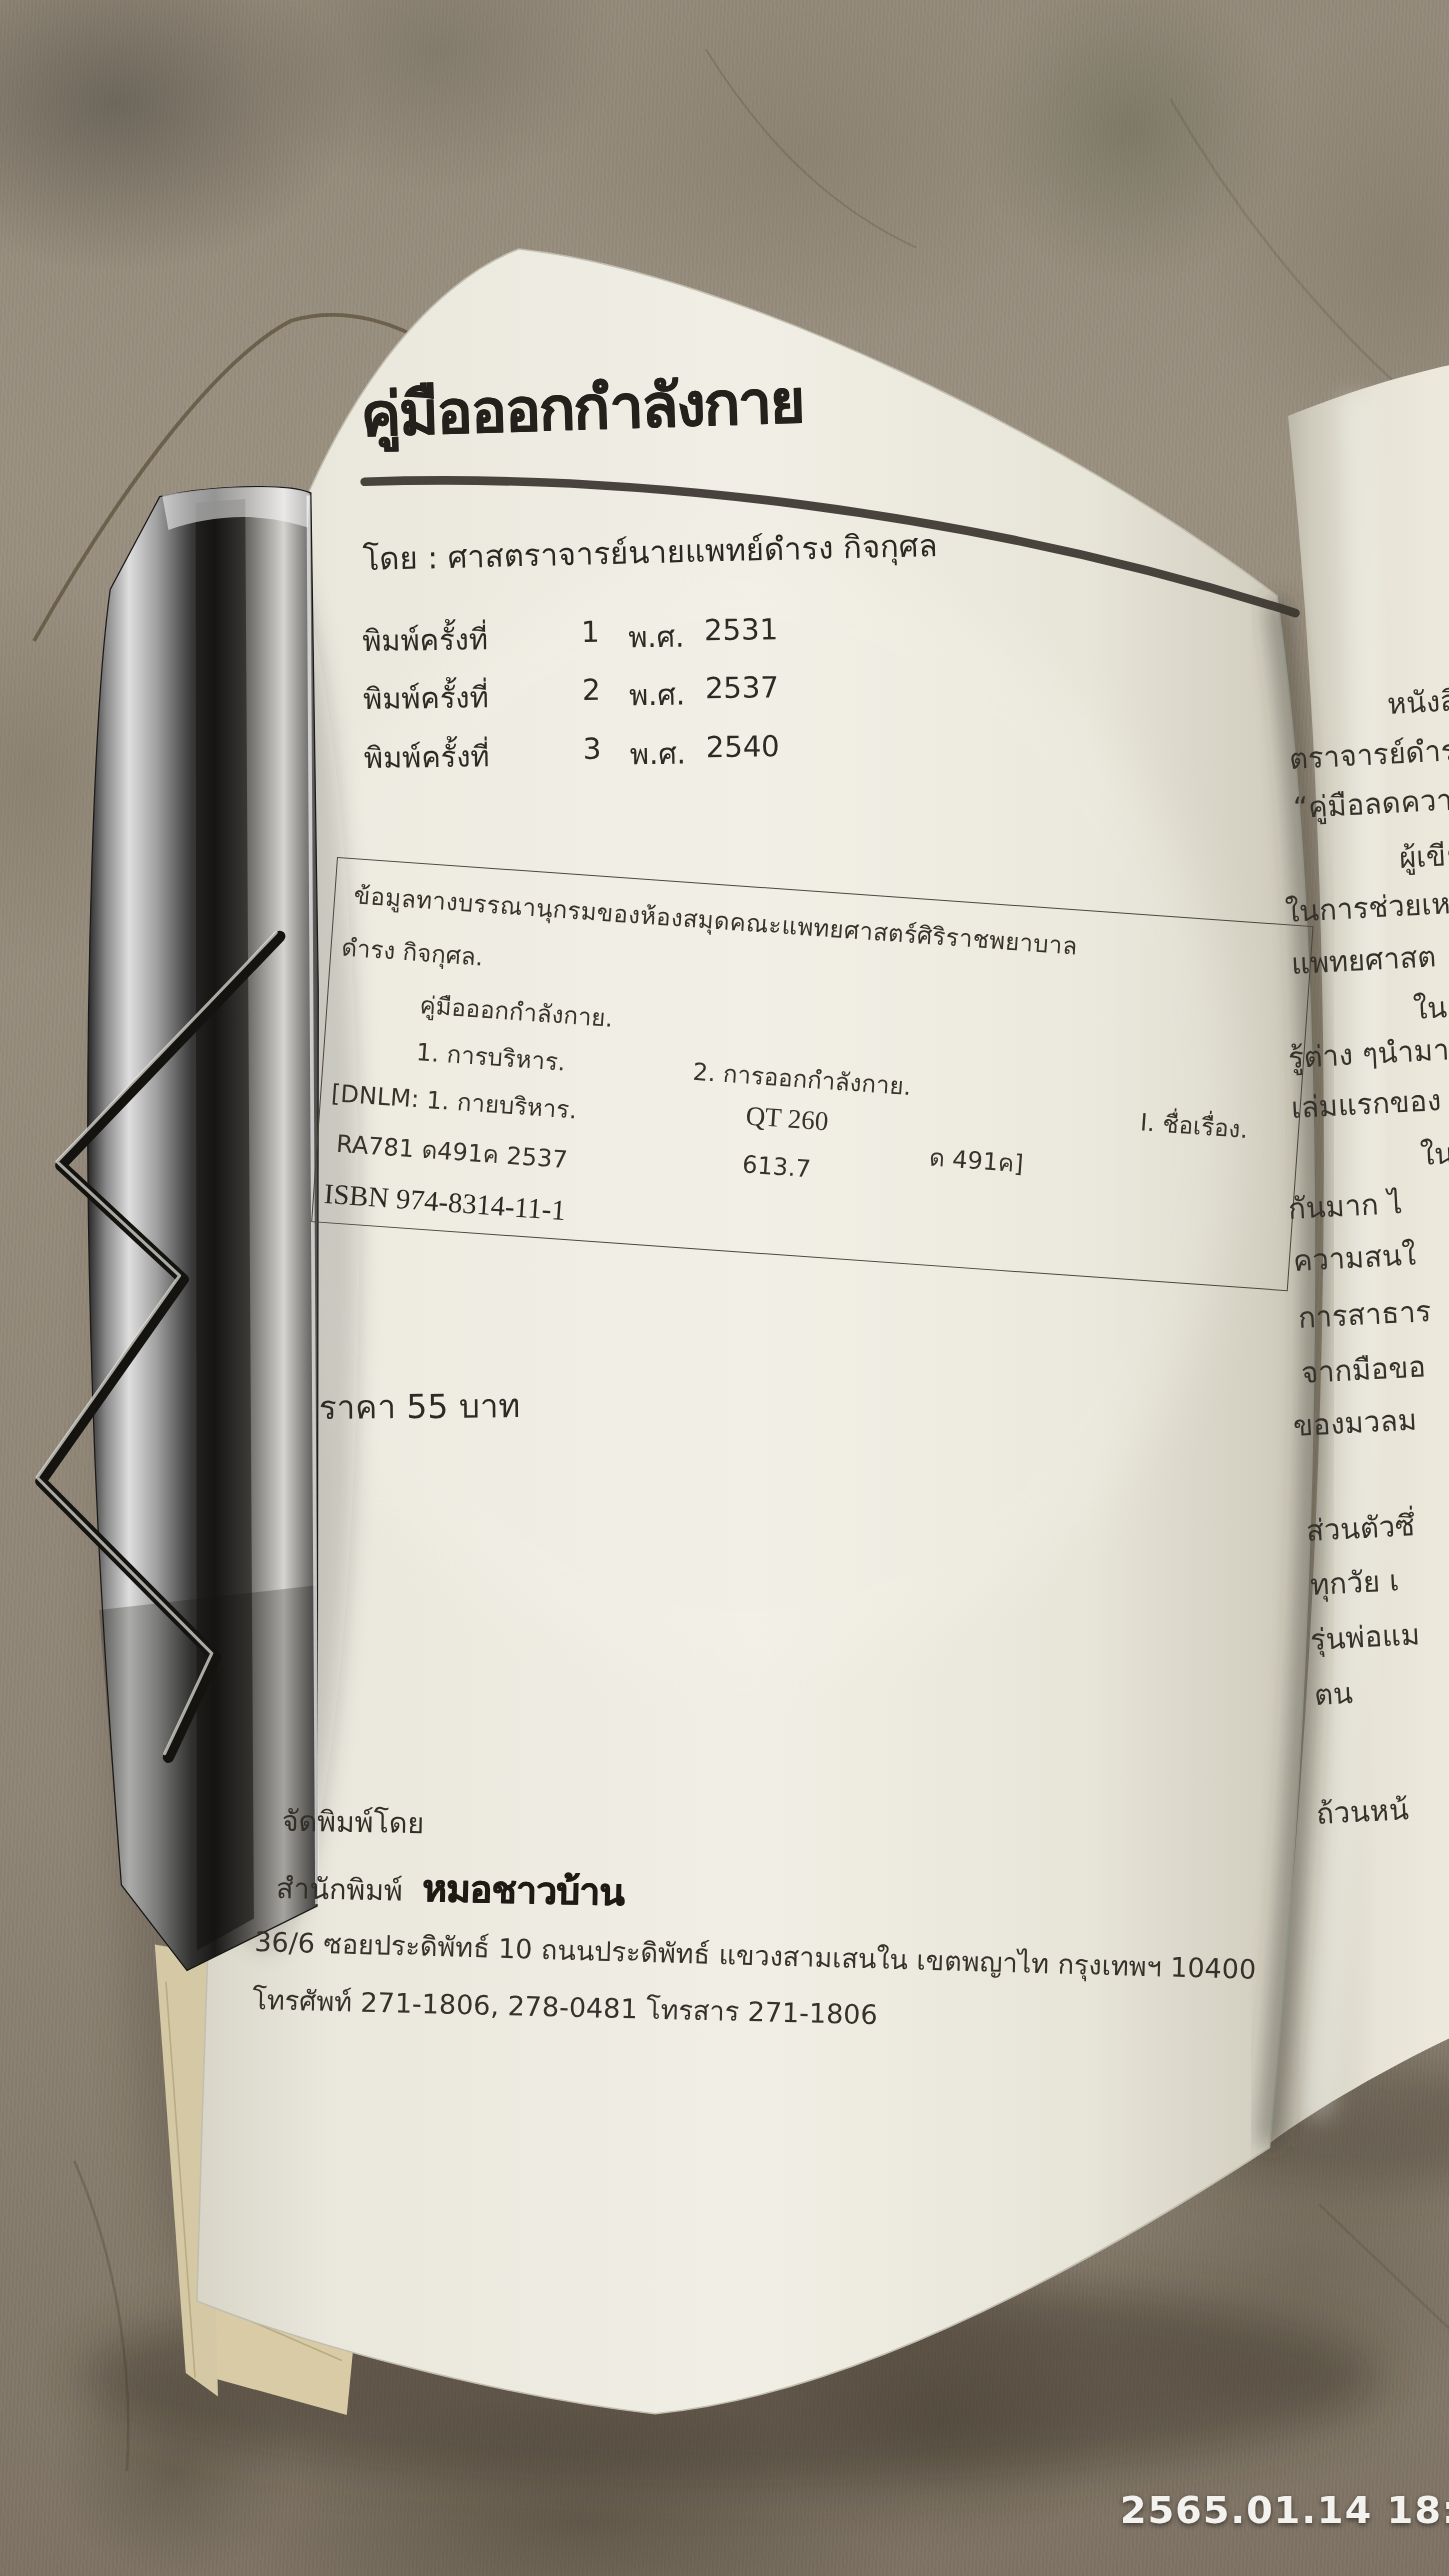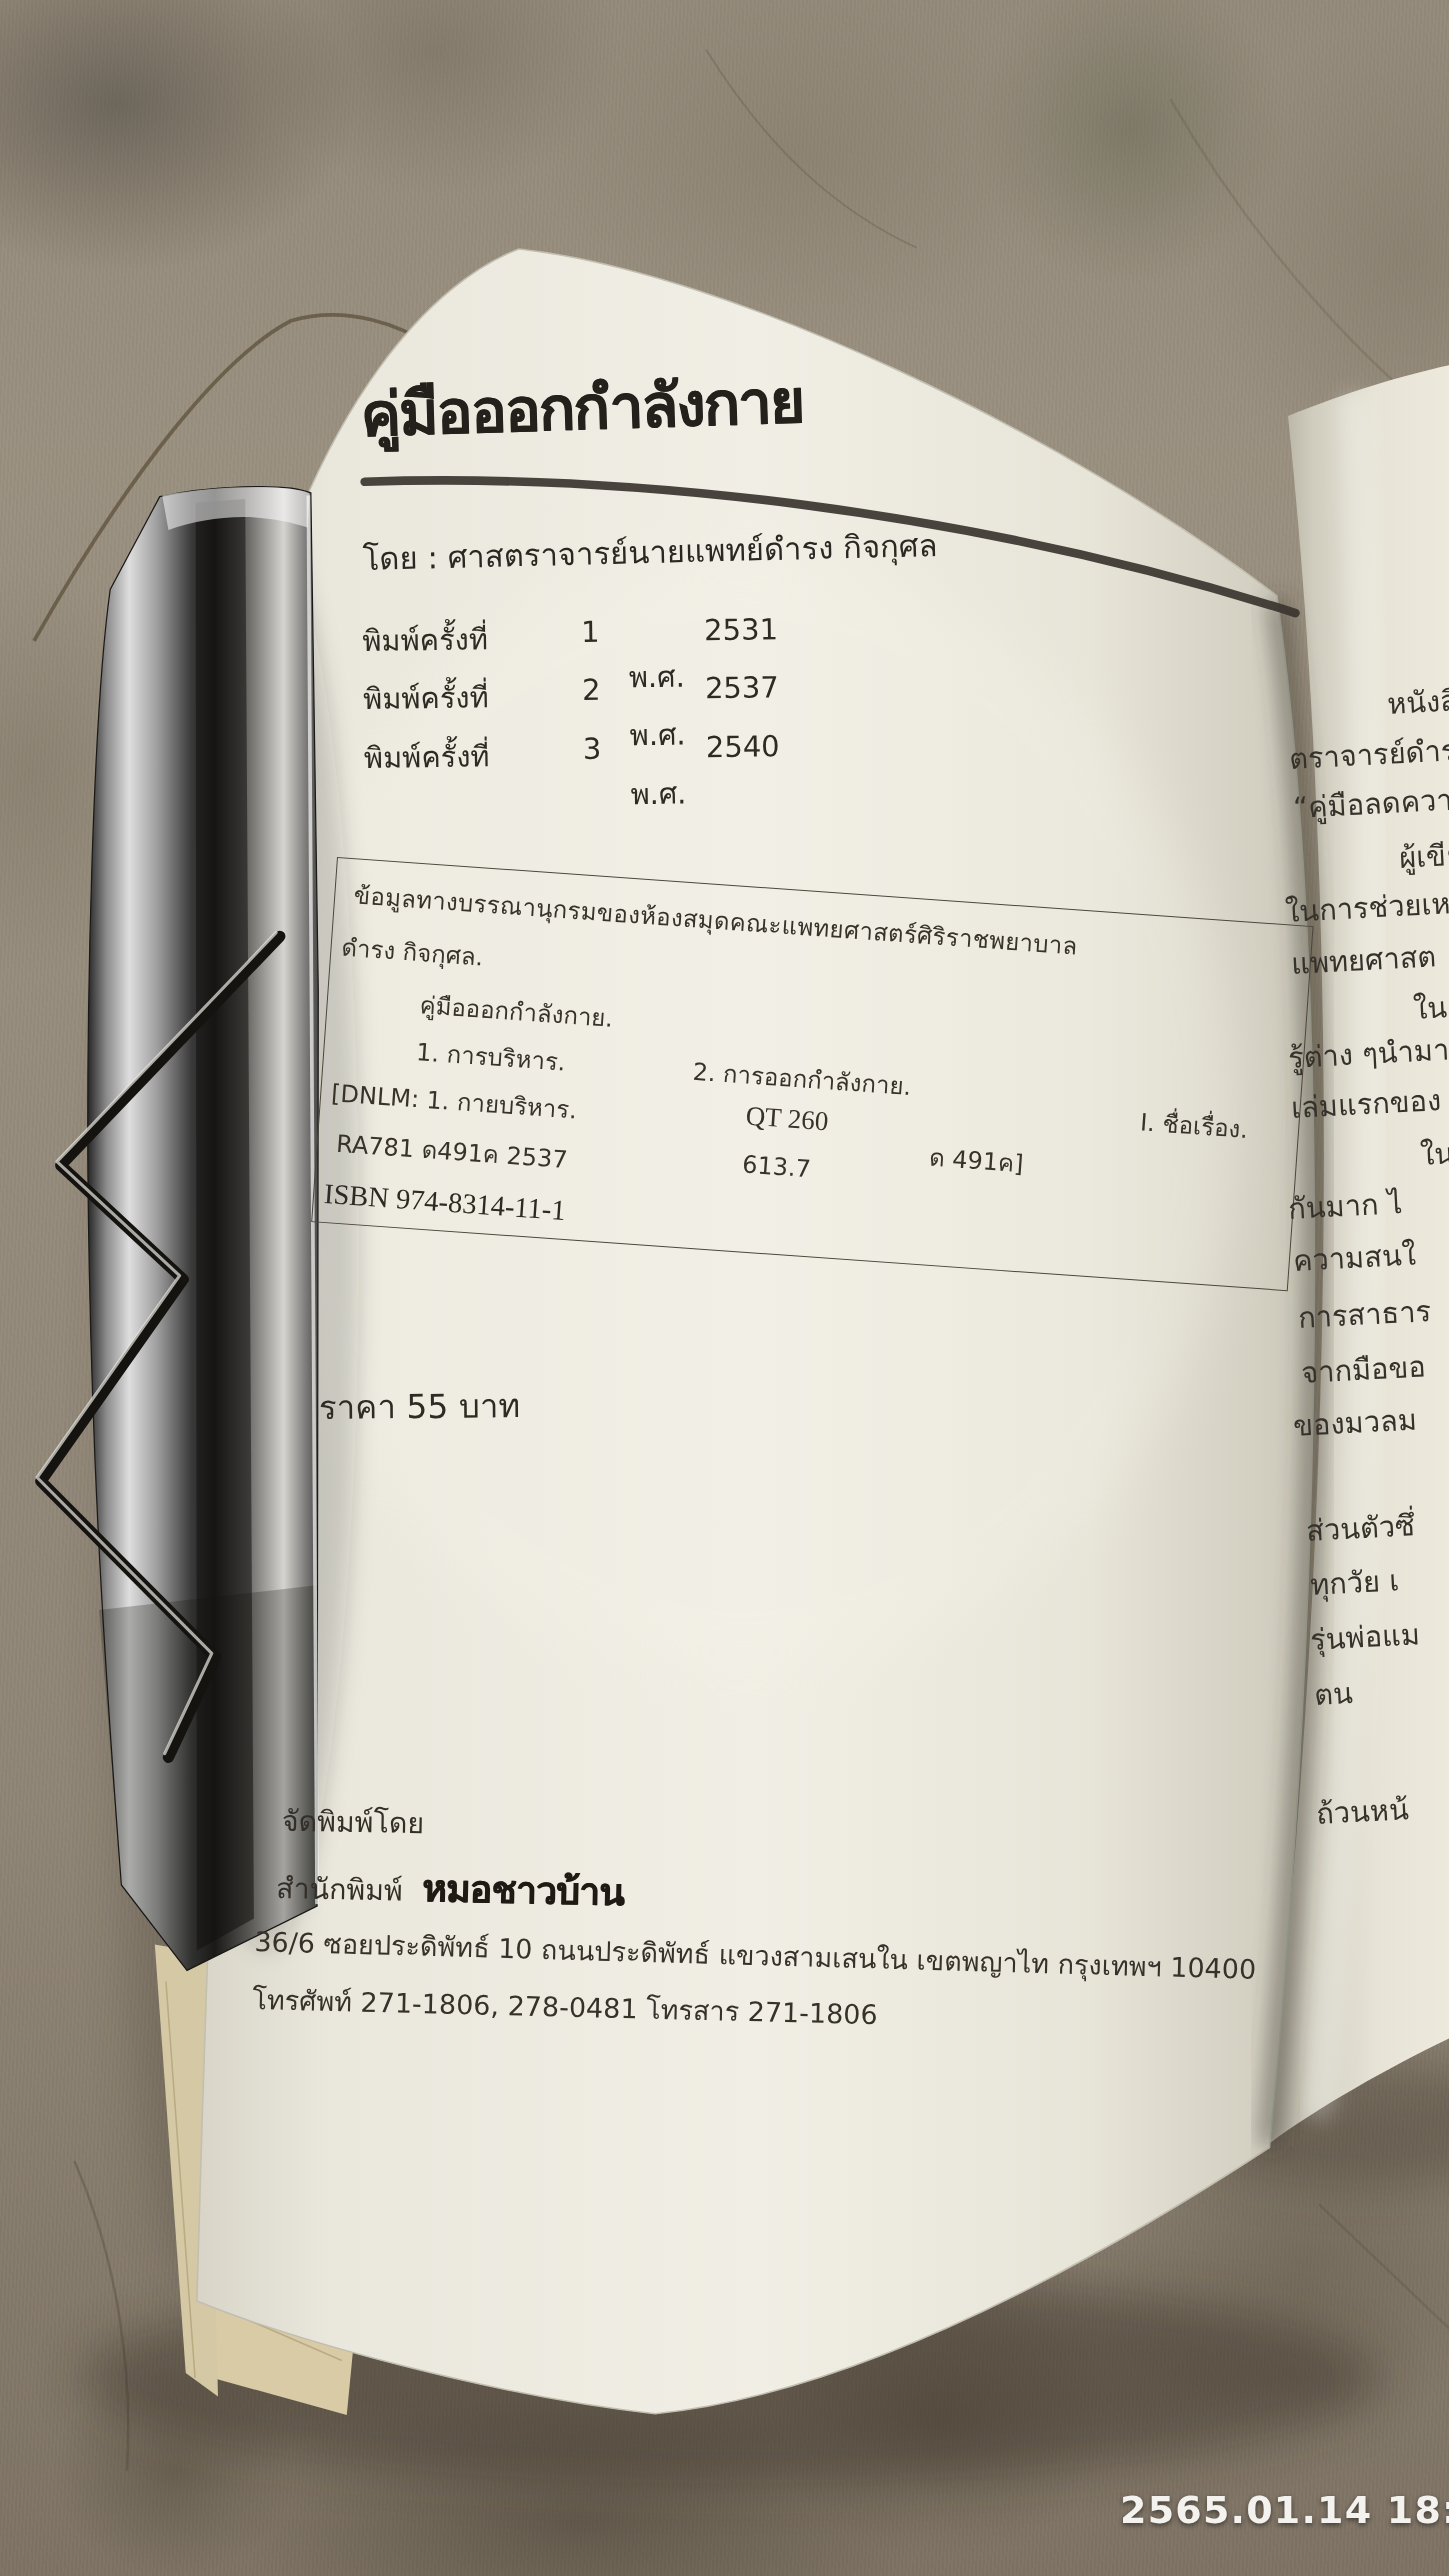--- a/index.html
+++ b/index.html
@@ -28,21 +28,21 @@
   #book-title{
     left:359px;top:367px;font-size:60px;font-weight:900;letter-spacing:-1.9px;
     color:#24201c;transform:rotate(-1.8deg);transform-origin:left top;white-space:nowrap;
     text-shadow:0.6px 0 #24201c;
   }
   #byline{left:362px;top:534px;font-size:31px;color:#2b2722;transform:rotate(-1.4deg);transform-origin:left top;white-space:nowrap;}
   #editions{left:362px;top:618px;width:588px;height:186px;transform:rotate(-0.8deg);transform-origin:left top;}
   .edition-row{position:absolute;left:0;width:588px;height:50px;font-size:29px;color:#2e2a24;}
   .edition-row .lbl{position:absolute;left:0;white-space:nowrap;}
   .edition-row .num{position:absolute;left:219px;}
-  .edition-row .era{position:absolute;left:266px;margin-top:40px;}
+  .edition-row .era{position:absolute;left:266px;}
   .edition-row .yr{position:absolute;left:342px;}
   #catalog-box{
     left:337px;top:857px;width:977px;height:364px;
     border:1.9px solid #4b463c;transform:rotate(4.05deg);transform-origin:left top;
     font-size:24px;color:#37322a;
   }
   #catalog-box span{position:absolute;white-space:nowrap;}
   #cb-header{left:18.6px;top:16px;letter-spacing:0.3px;}
   #cb-author{left:10px;top:69px;}
   #cb-title{left:92px;top:121px;}

